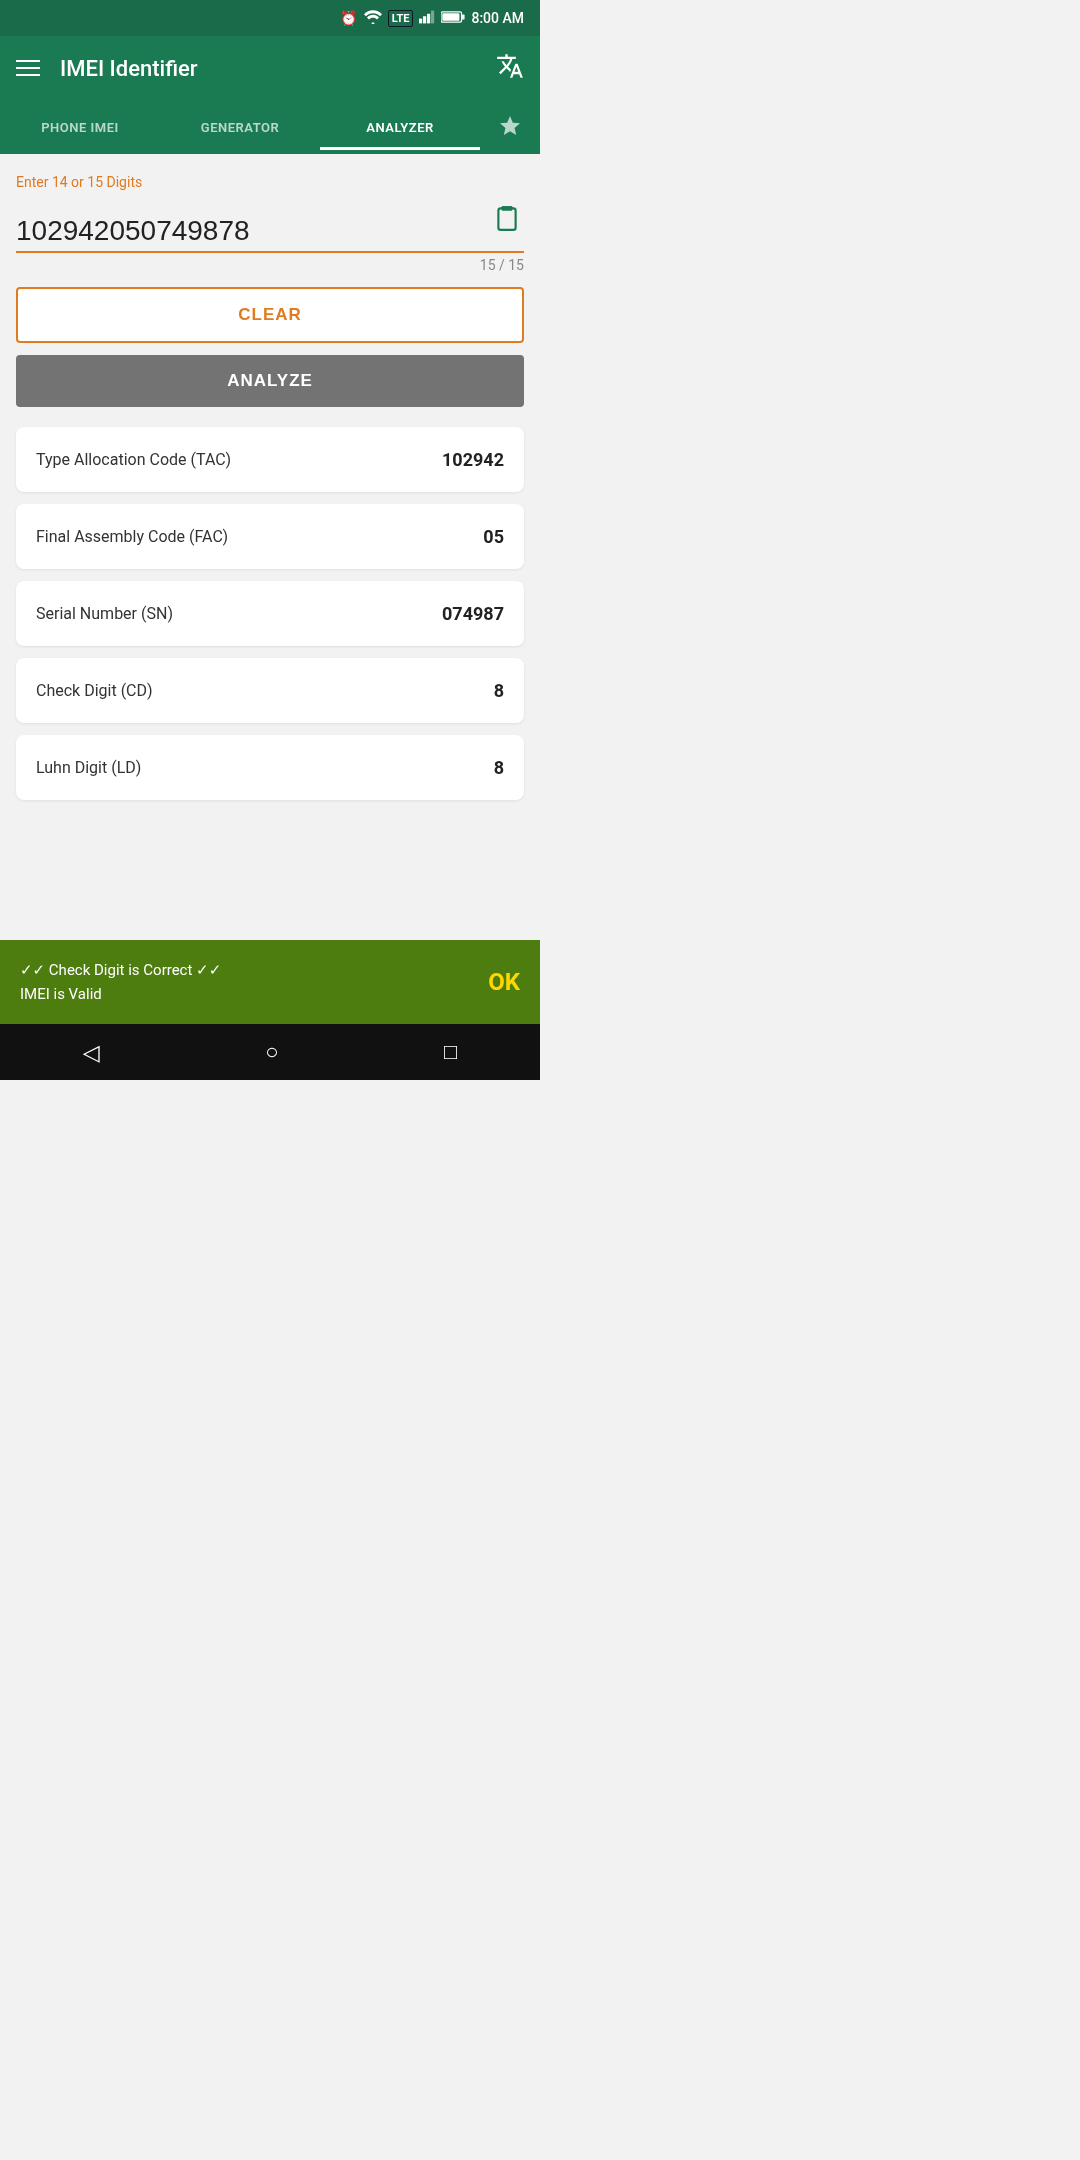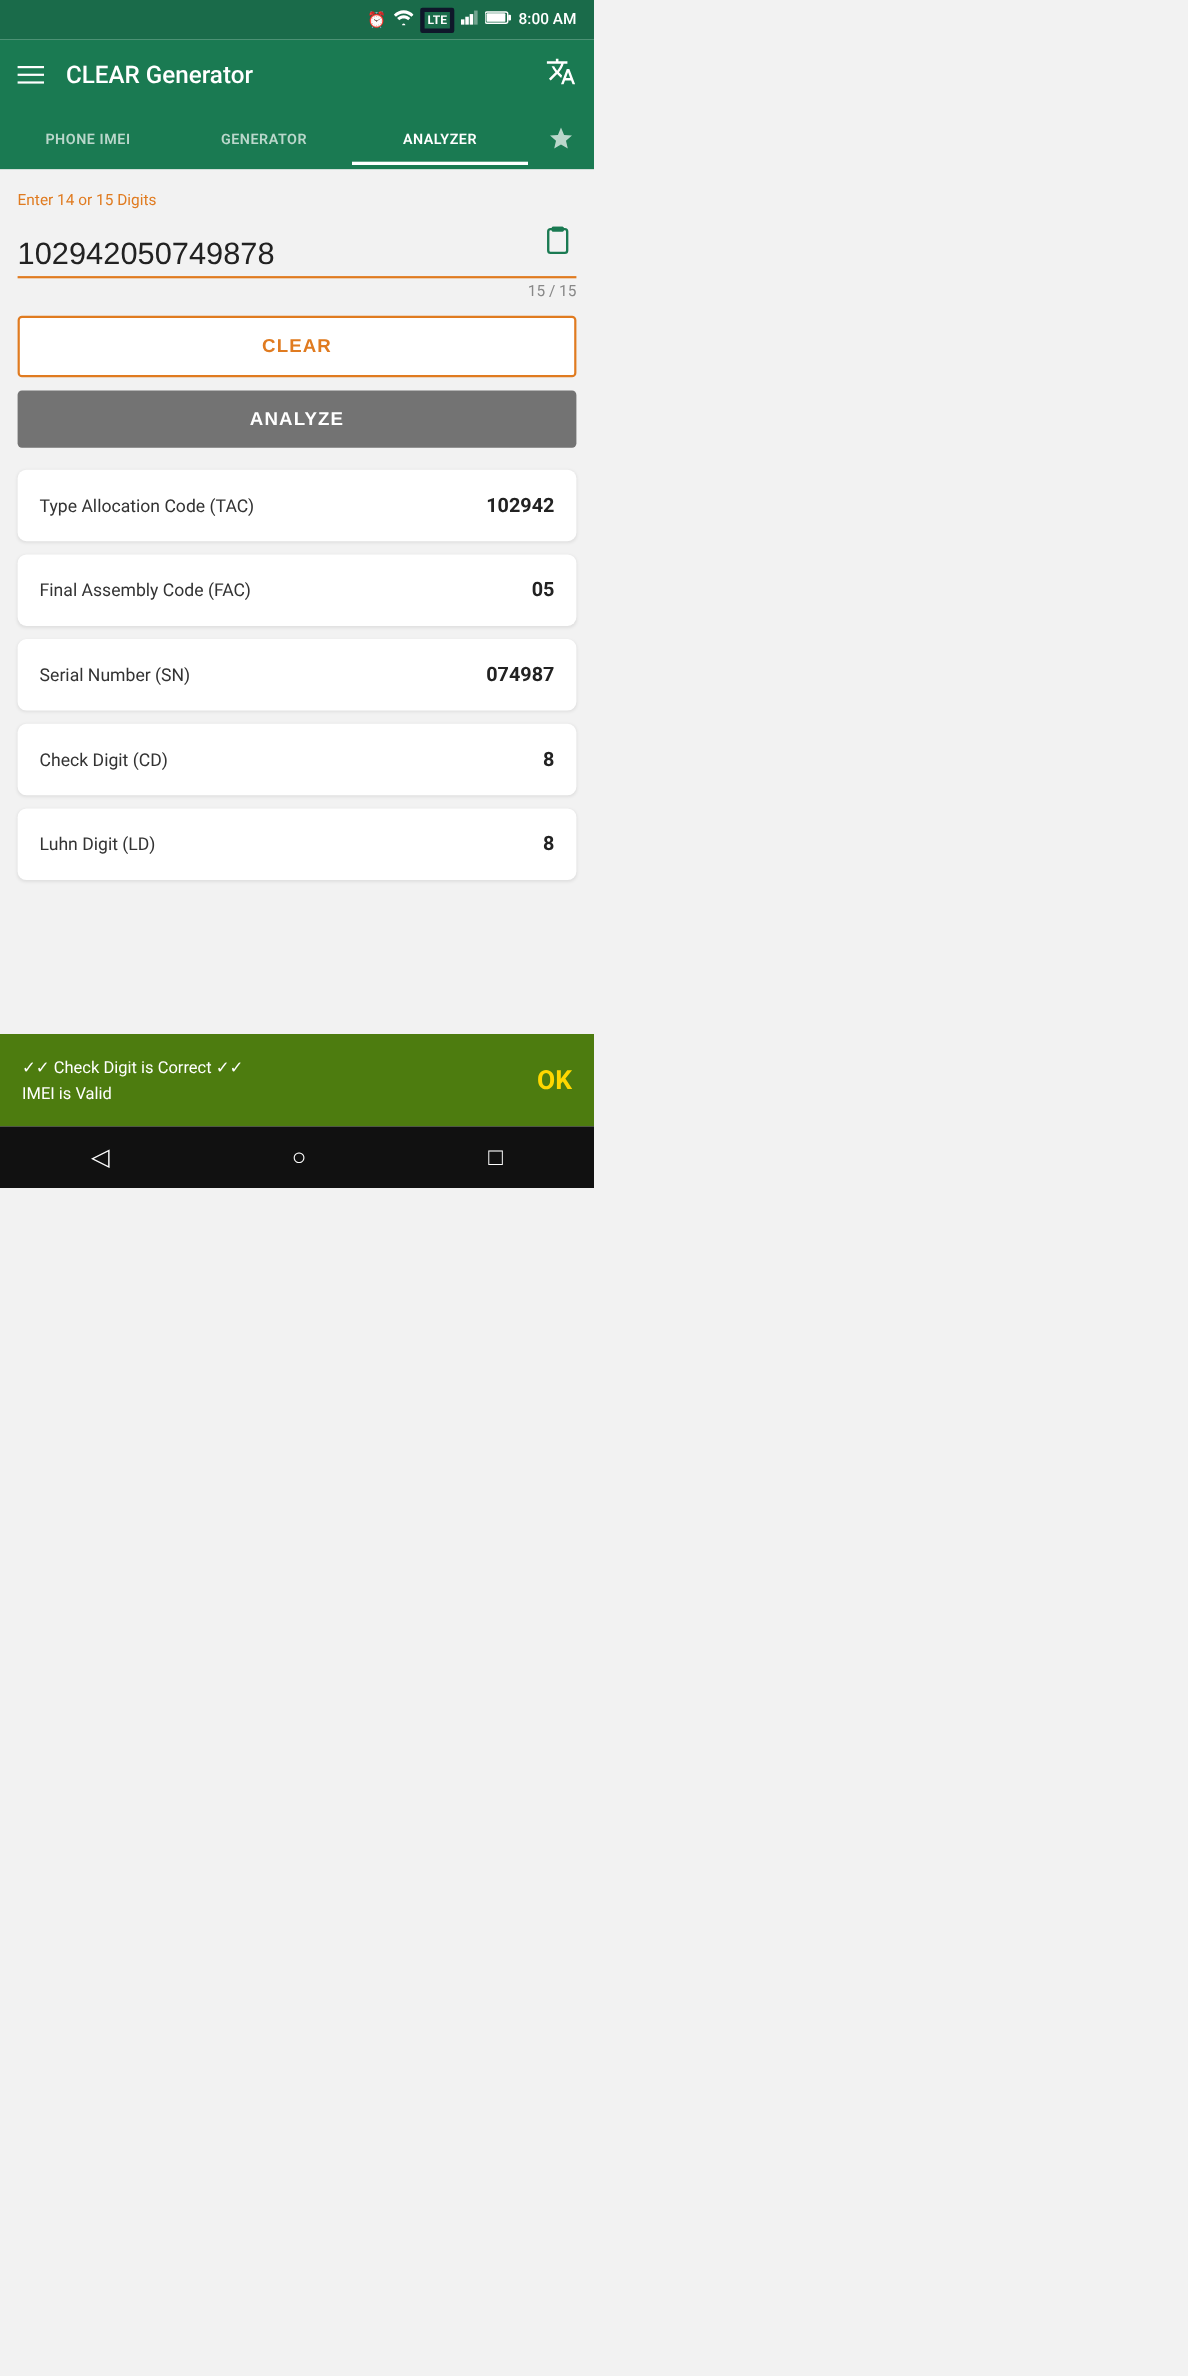--- a/index.html
+++ b/index.html
@@ -243,21 +243,21 @@
     <span>⏰</span>
 
     <span>
       <svg width="18" height="14" viewBox="0 0 24 18" fill="white">
         <path d="M12 4C8.3 4 5 5.5 2.6 8L0 5.4C3.1 2 7.3 0 12 0s8.9 2 12 5.4L21.4 8C19 5.5 15.7 4 12 4z"></path>
         <path d="M12 10c-2.1 0-4 .8-5.4 2.2L4 9.6C6.1 7.4 8.9 6 12 6s5.9 1.4 8 3.6l-2.6 2.6C16 10.8 14.1 10 12 10z"></path>
         <circle cx="12" cy="18" r="2"></circle>
       </svg>
     </span>
 
-    <span style="font-size:11px;font-weight:700;border:4px solid #0f172a;padding:1px 3px;border-radius:2px;">LTE</span>
+    <span style="font-size:11px;font-weight:700;border:1px solid #0f172a;padding:1px 3px;border-radius:2px;">LTE</span>
 
     <span>
       <svg width="16" height="14" viewBox="0 0 20 16" fill="white">
         <rect x="0" y="10" width="4" height="6"></rect>
         <rect x="5" y="7" width="4" height="9"></rect>
         <rect x="10" y="4" width="4" height="12"></rect>
         <rect x="15" y="0" width="4" height="16" fill="rgba(255,255,255,0.4)"></rect>
       </svg>
     </span>
 
@@ -271,21 +271,21 @@
     <span>8:00 AM</span>
   </div>
 </div>
 
 <div class="app-bar">
   <div class="app-bar-menu">
     <span></span>
       <span></span>
       <span></span>
   </div>
-  <div class="app-bar-title">CLEAR Generator</div>
+  <div class="app-bar-title">IMEI Identifier</div>
   <div class="app-bar-translate">
     <svg width="28" height="28" viewBox="0 0 24 24" fill="white">
       <path d="M12.87 15.07l-2.54-2.51.03-.03c1.74-1.94 2.98-4.17 3.71-6.53H17V4h-7V2H8v2H1v1.99h11.17C11.5 7.92 10.44 9.75 9 11.35 8.07 10.32 7.3 9.19 6.69 8h-2c.73 1.63 1.73 3.17 2.98 4.56l-5.09 5.02L4 19l5-5 3.11 3.11.76-2.04zM18.5 10h-2L12 22h2l1.12-3h4.75L21 22h2l-4.5-12zm-2.62 7l1.62-4.33L19.12 17h-3.24z"></path>
     </svg>
   </div>
 </div>
 
 <div class="tabs">
   <div class="tab">PHONE IMEI</div>
   <div class="tab">GENERATOR</div>

